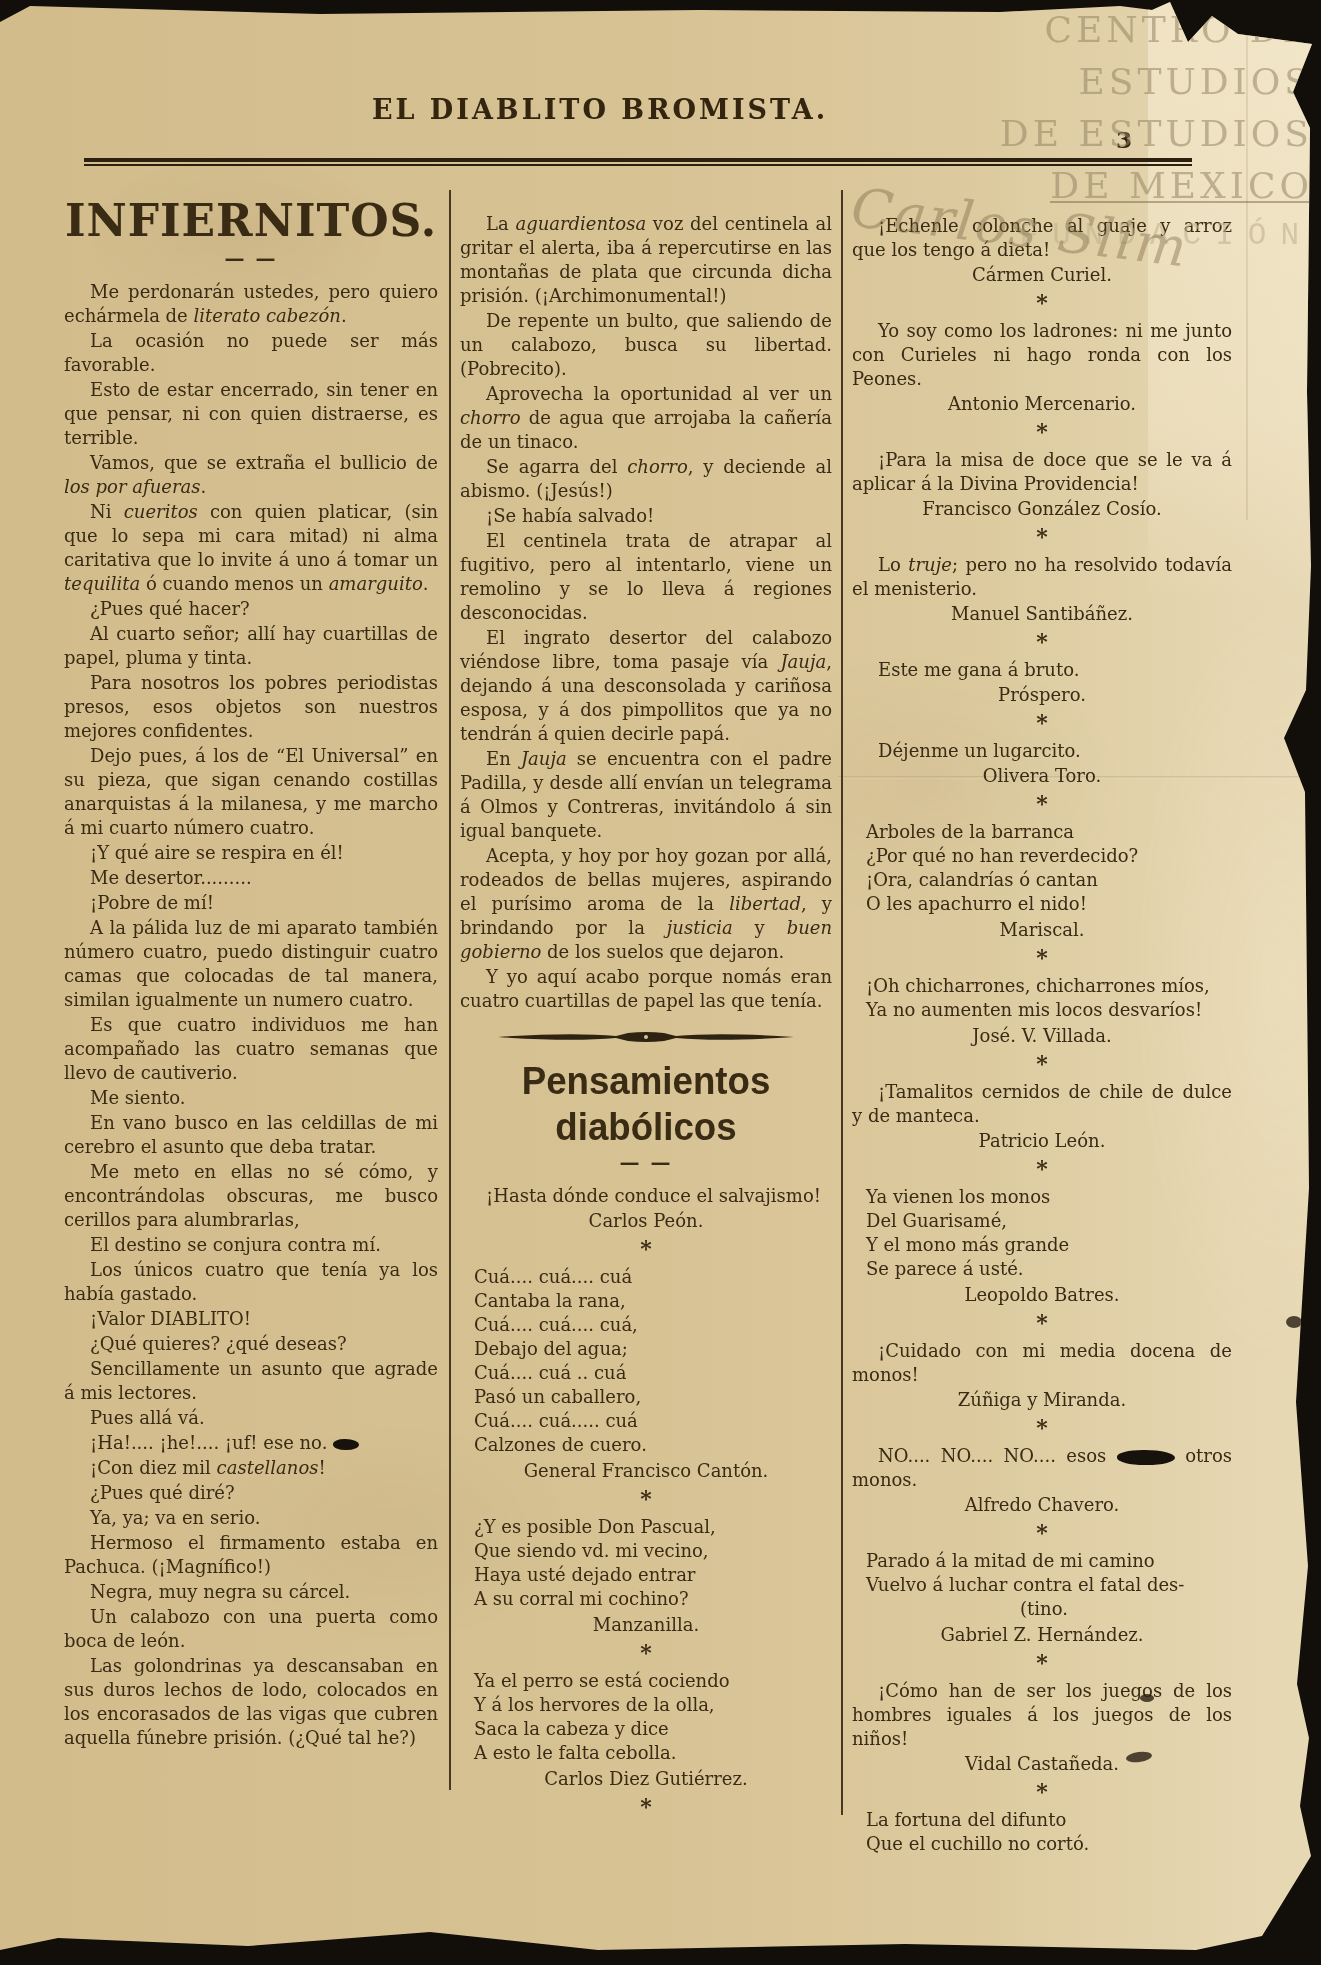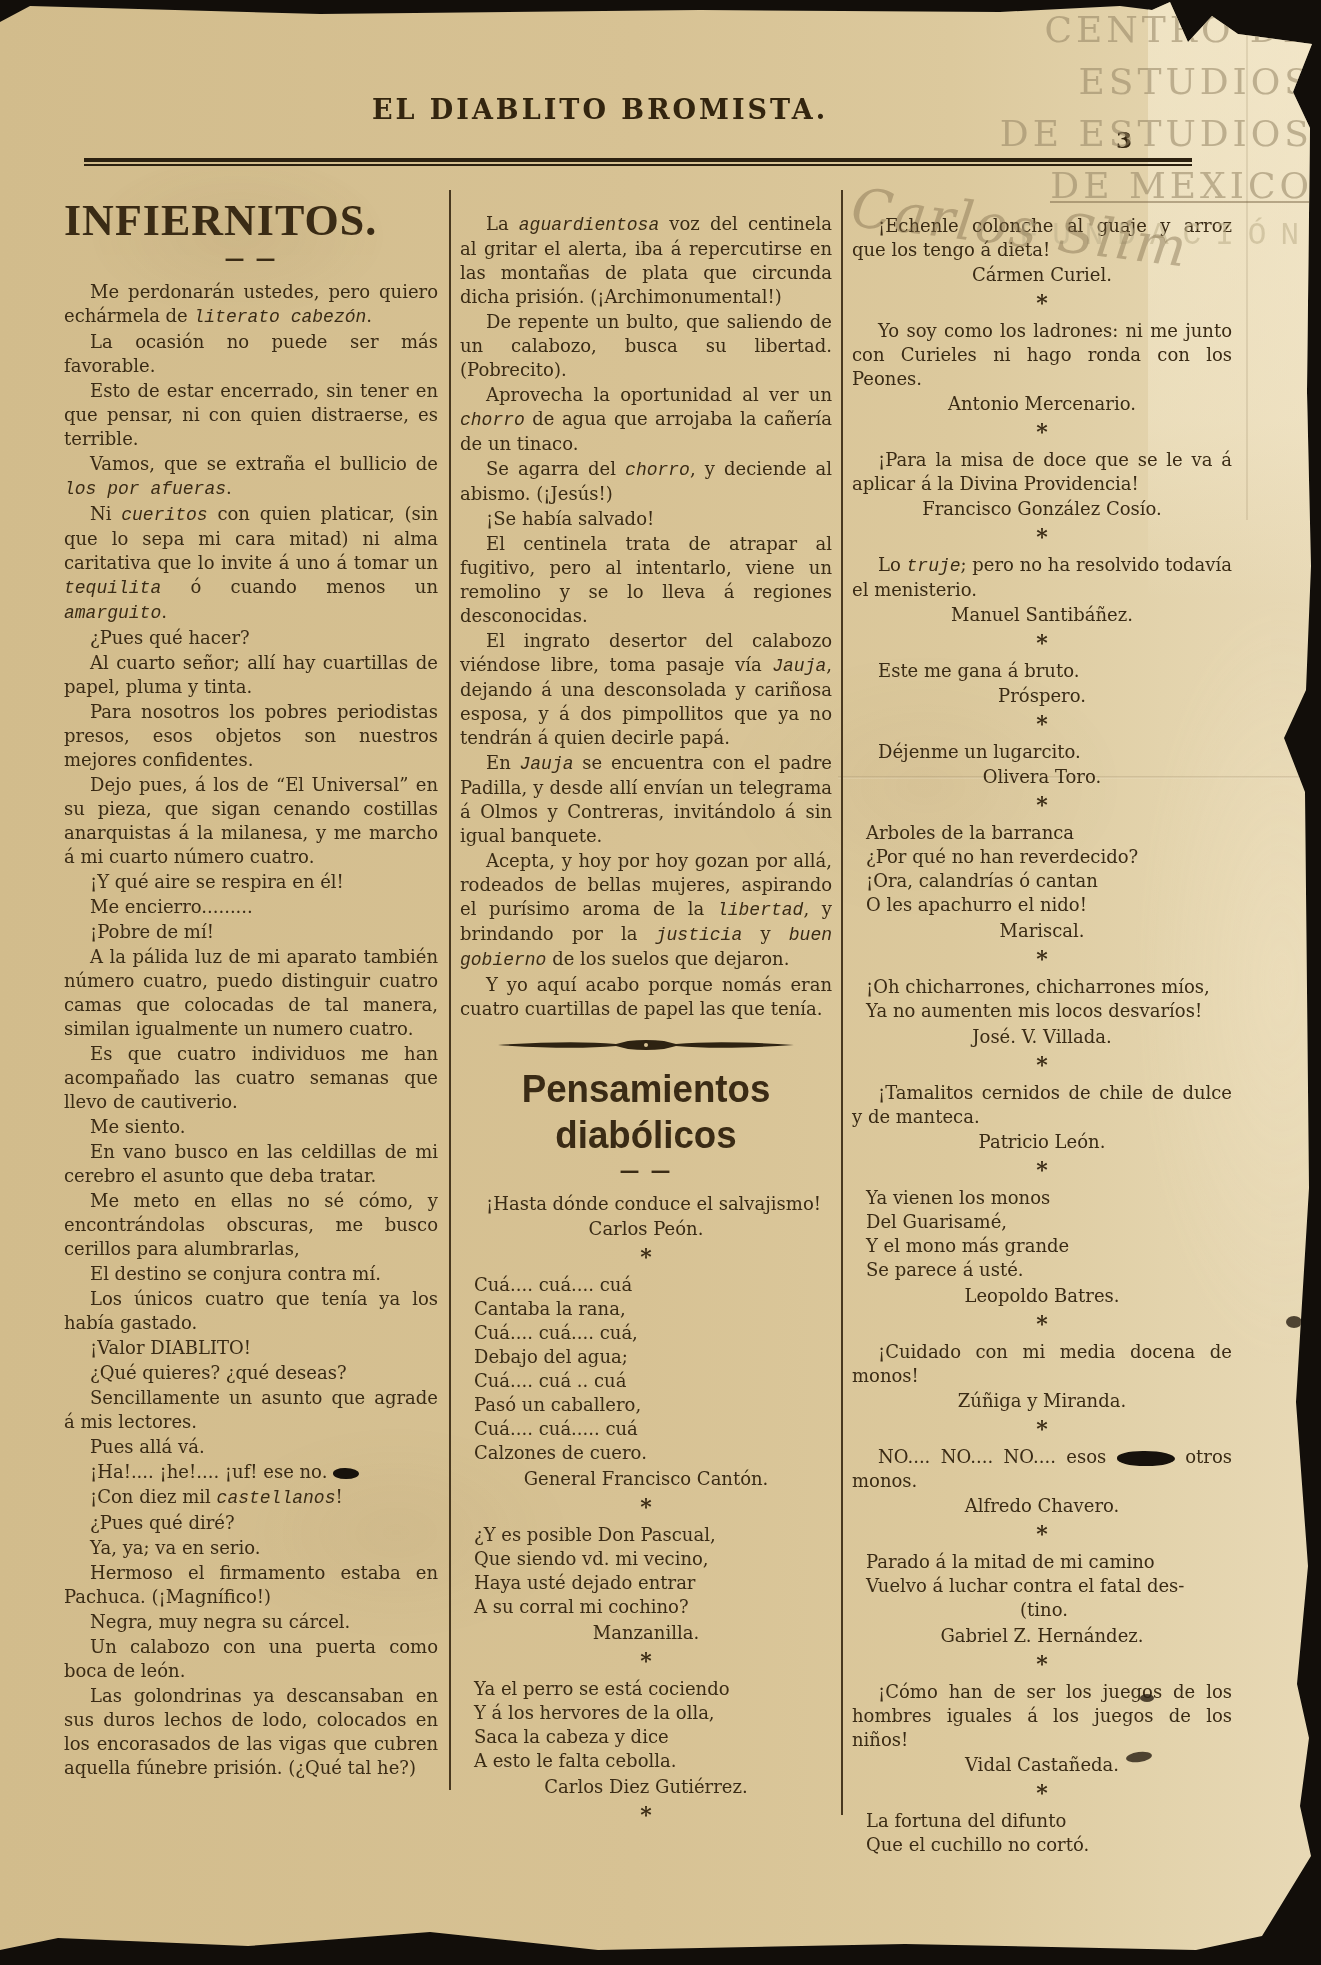--- a/index.html
+++ b/index.html
@@ -32,31 +32,31 @@
      border-top:4px solid #2c2110;border-bottom:2px solid #2c2110;}
   .vrule{position:absolute;width:2px;background:#48381f;}
   .v1{left:449px;top:190px;height:1600px;}
   .v2{left:841px;top:190px;height:1625px;}
 
   .col{position:absolute;color:#3a2b15;}
   .col1{left:64px;top:196px;width:374px;}
   .col2{left:460px;top:212px;width:372px;}
   .col3{left:852px;top:214px;width:380px;}
 
-  .h1{font-weight:bold;font-size:44px;line-height:50px;letter-spacing:1px;margin:0 0 4px;font-family:Liberation Serif, serif;}
+  .h1{font-weight:bold;font-size:44px;line-height:50px;text-align:center;letter-spacing:1px;margin:0 0 4px;}
   .h2{font-weight:bold;font-size:39px;line-height:46px;text-align:center;margin:10px 0 4px;
       font-family:"Liberation Sans",sans-serif;transform:scaleX(.94);}
   .dash{text-align:center;font-weight:bold;font-size:20px;line-height:16px;letter-spacing:2px;margin:0 0 14px;}
   .para{font-size:18px;line-height:24px;text-align:justify;text-indent:26px;margin:0 0 1px;}
   .attrib{font-size:18px;line-height:24px;text-align:center;text-indent:0;margin:1px 0;}
   .star{text-align:center;font-weight:bold;font-size:22px;line-height:12px;margin:9px 0 11px;}
   .verse{margin:2px 0 2px;padding-left:14px;}
   .verse .vline{font-size:18px;line-height:24px;text-align:left;}
   .verse .vright{text-align:center;padding-right:10px;}
-  .it{font-style:italic;font-family:Liberation Mono, monospace;}
+  .it{font-style:italic;}
   .swell{text-align:center;margin:16px 0 4px;}
   .blot{display:inline-block;background:#17120c;border-radius:46% 54% 50% 50%;vertical-align:middle;}
   .smudge{position:absolute;background:rgba(40,30,18,.8);border-radius:50%;}
 
   .wm{position:absolute;right:8px;top:4px;width:340px;text-align:right;pointer-events:none;
       font-size:36px;line-height:52px;letter-spacing:4px;color:rgba(148,131,98,.55);}
   .wm-underline{position:absolute;left:1050px;top:201px;width:262px;height:2px;
       background:rgba(110,92,60,.45);pointer-events:none;}
   .wm-foundation{position:absolute;right:8px;top:218px;pointer-events:none;
       font-family:Liberation Mono, monospace;font-size:31px;letter-spacing:14px;
@@ -88,21 +88,21 @@
         <div class="para"><span>Me perdonarán ustedes, pero quiero echármela de </span><span class="it">literato cabezón</span><span>.</span></div>
         <div class="para"><span>La ocasión no puede ser más favorable.</span></div>
         <div class="para"><span>Esto de estar encerrado, sin tener en que pensar, ni con quien distraerse, es terrible.</span></div>
         <div class="para"><span>Vamos, que se extraña el bullicio de </span><span class="it">los por afueras</span><span>.</span></div>
         <div class="para"><span>Ni </span><span class="it">cueritos</span><span> con quien platicar, (sin que lo sepa mi cara mitad) ni alma caritativa que lo invite á uno á tomar un </span><span class="it">tequilita</span><span> ó cuando menos un </span><span class="it">amarguito</span><span>.</span></div>
         <div class="para"><span>¿Pues qué hacer?</span></div>
         <div class="para"><span>Al cuarto señor; allí hay cuartillas de papel, pluma y tinta.</span></div>
         <div class="para"><span>Para nosotros los pobres periodistas presos, esos objetos son nuestros mejores confidentes.</span></div>
         <div class="para"><span>Dejo pues, á los de “El Universal” en su pieza, que sigan cenando costillas anarquistas á la milanesa, y me marcho á mi cuarto número cuatro.</span></div>
         <div class="para"><span>¡Y qué aire se respira en él!</span></div>
-        <div class="para"><span>Me encierro.........</span></div>
+        <div class="para"><span>Me desertor.........</span></div>
         <div class="para"><span>¡Pobre de mí!</span></div>
         <div class="para"><span>A la pálida luz de mi aparato también número cuatro, puedo distinguir cuatro camas que colocadas de tal manera, similan igualmente un numero cuatro.</span></div>
         <div class="para"><span>Es que cuatro individuos me han acompañado las cuatro semanas que llevo de cautiverio.</span></div>
         <div class="para"><span>Me siento.</span></div>
         <div class="para"><span>En vano busco en las celdillas de mi cerebro el asunto que deba tratar.</span></div>
         <div class="para"><span>Me meto en ellas no sé cómo, y encontrándolas obscuras, me busco cerillos para alumbrarlas,</span></div>
         <div class="para"><span>El destino se conjura contra mí.</span></div>
         <div class="para"><span>Los únicos cuatro que tenía ya los había gastado.</span></div>
         <div class="para"><span>¡Valor DIABLITO!</span></div>
         <div class="para"><span>¿Qué quieres? ¿qué deseas?</span></div>

